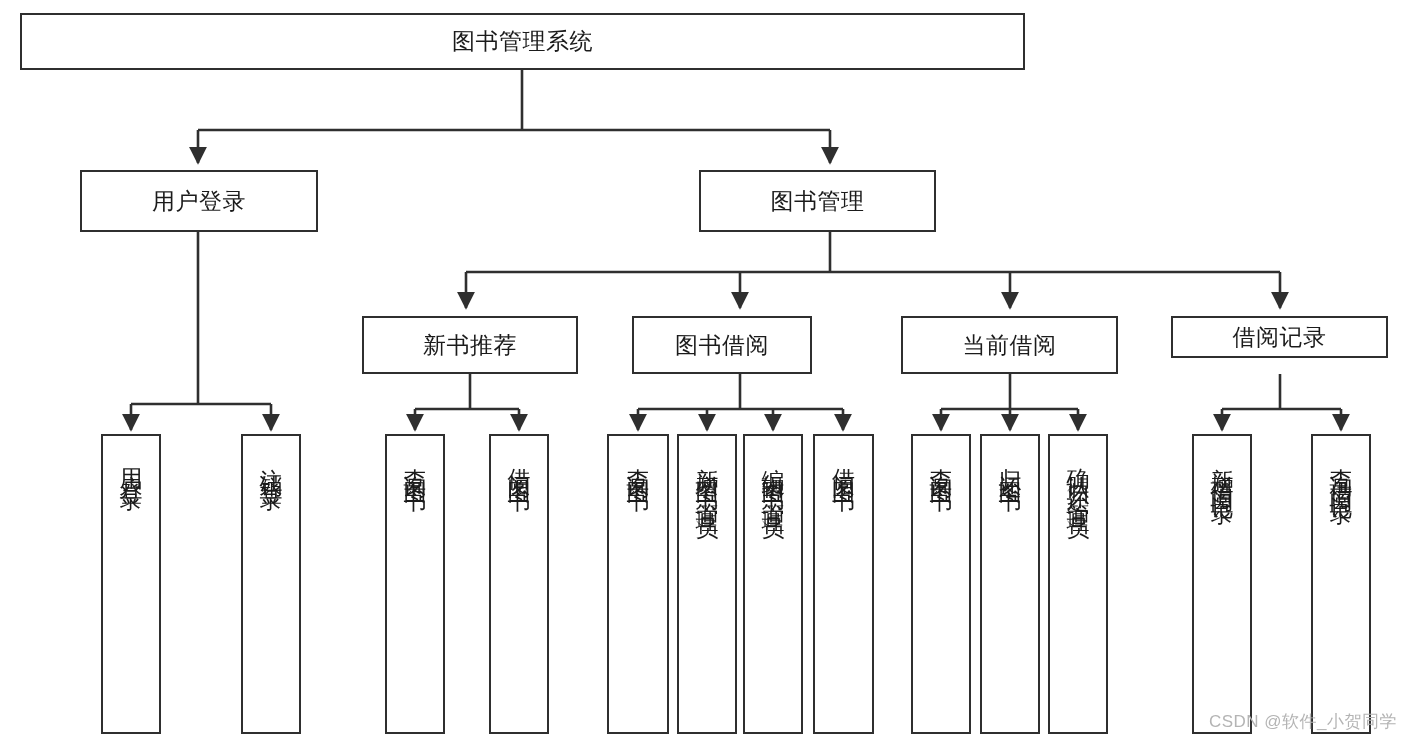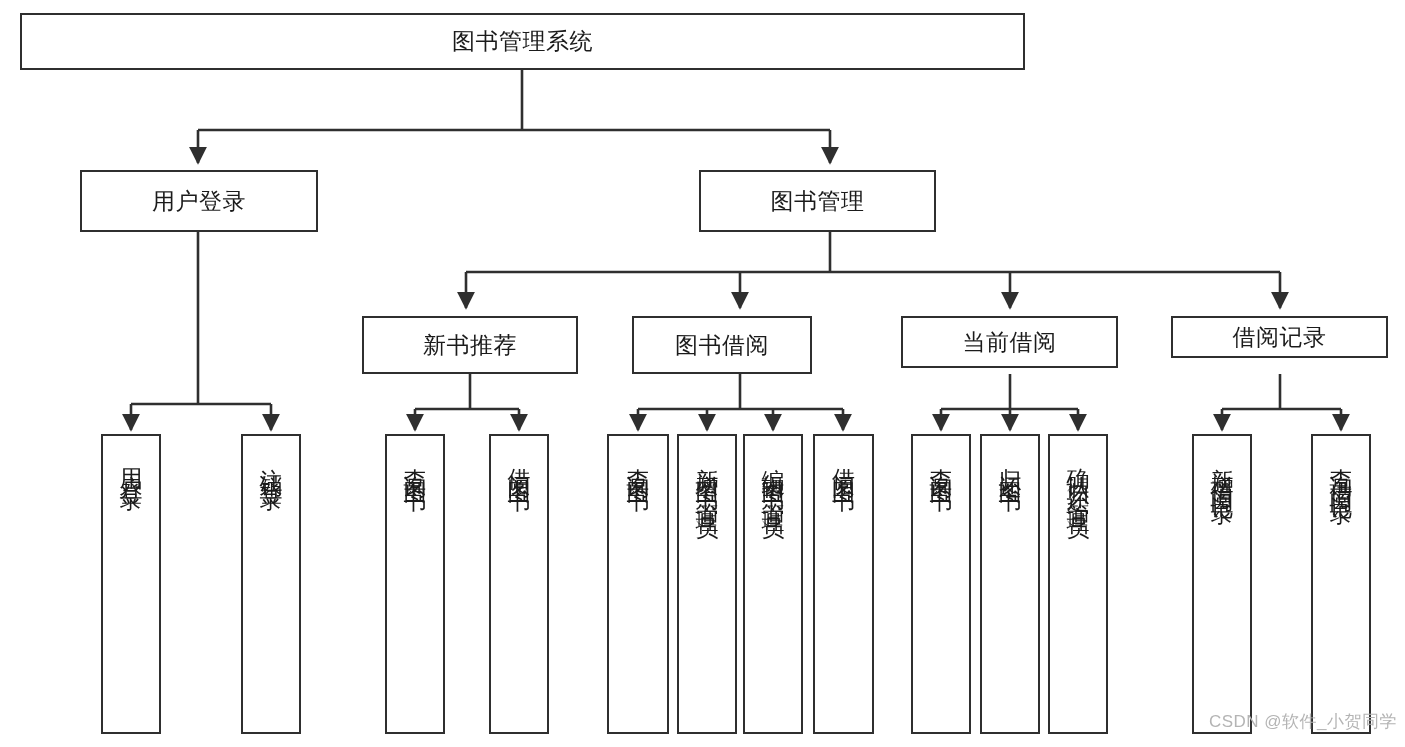--- a/index.html
+++ b/index.html
@@ -126,21 +126,21 @@
   <div class="node horiz" style="left:699px;top:170px;width:237px;height:62px;">
     <span class="label">图书管理</span>
   </div>
 
   <div class="node horiz" style="left:362px;top:316px;width:216px;height:58px;">
     <span class="label">新书推荐</span>
   </div>
   <div class="node horiz" style="left:632px;top:316px;width:180px;height:58px;">
     <span class="label">图书借阅</span>
   </div>
-  <div class="node horiz" style="left:901px;top:316px;width:217px;height:52px;">
+  <div class="node horiz" style="left:901px;top:316px;width:217px;height:58px;">
     <span class="label">当前借阅</span>
   </div>
   <div class="node horiz" style="left:1171px;top:316px;width:217px;height:42px;">
     <span class="label">借阅记录</span>
   </div>
 
   <div class="node leaf" style="left:101px;top:434px;width:60px;height:300px;">
     <span class="label">用户登录</span>
   </div>
   <div class="node leaf" style="left:241px;top:434px;width:60px;height:300px;">

